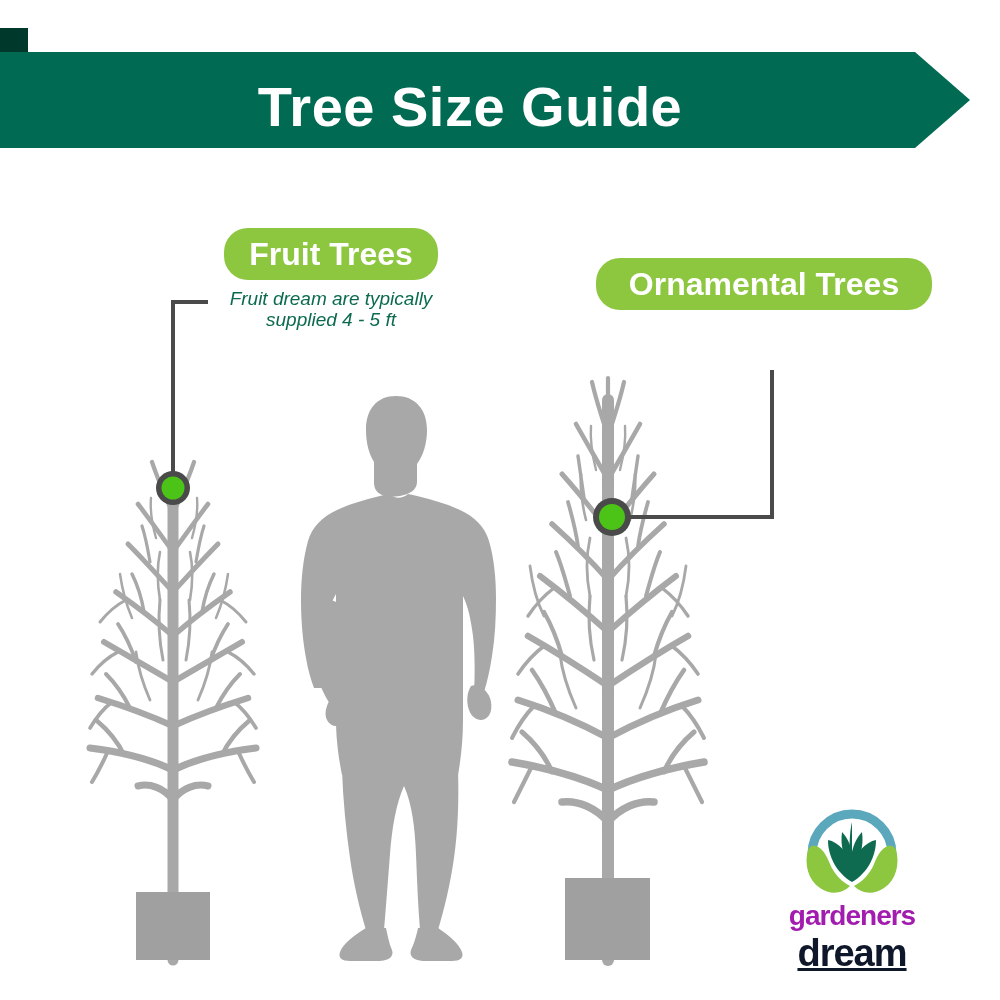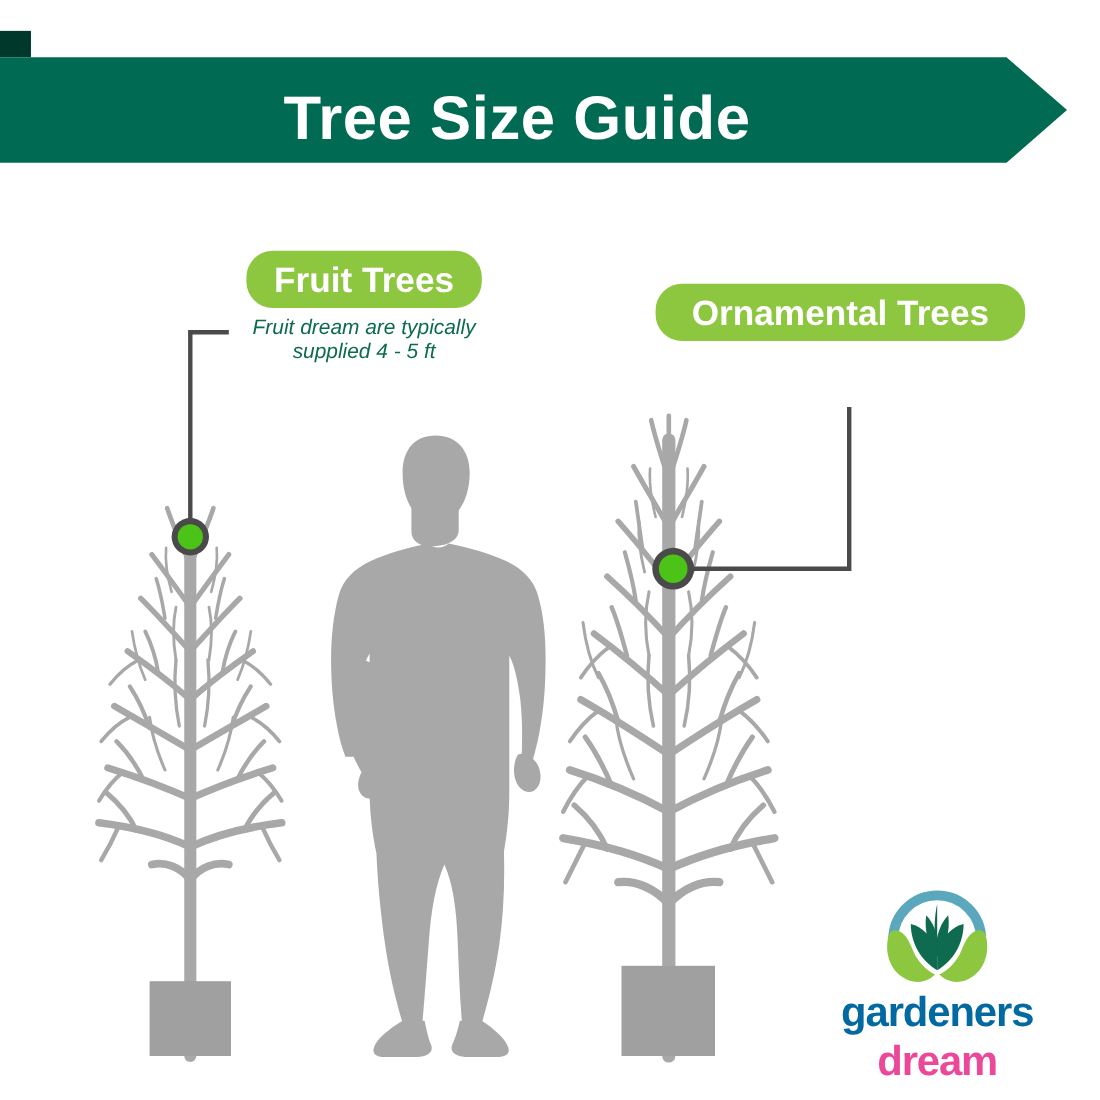--- a/index.html
+++ b/index.html
@@ -113,27 +113,28 @@
     position: absolute;
     left: 0;
     width: 200px;
     text-align: center;
     font-weight: bold;
     font-family: "Liberation Sans", sans-serif;
     letter-spacing: -1px;
   }
   #logo-gardeners {
     top: 100px;
+    font-size: 28px;
+    color: #a21caf;
+  }
+  #logo-dream {
+    top: 132px;
     font-size: 38px;
-    color: #0369a1;
-  }
-  #logo-dream {
-    top: 144px;
-    font-size: 38px;
-    color: #ec4899;
+    color: #0f172a;
+    text-decoration: underline;
   }
 </style>
 </head>
 <body>
 
 <div id="canvas">
 
   <div class="banner-wrap">
     <svg class="banner-svg" width="1000" height="122" viewBox="0 0 1000 122">
       <polygon points="0,0 28,0 28,24 0,24" fill="#00382c"></polygon>

